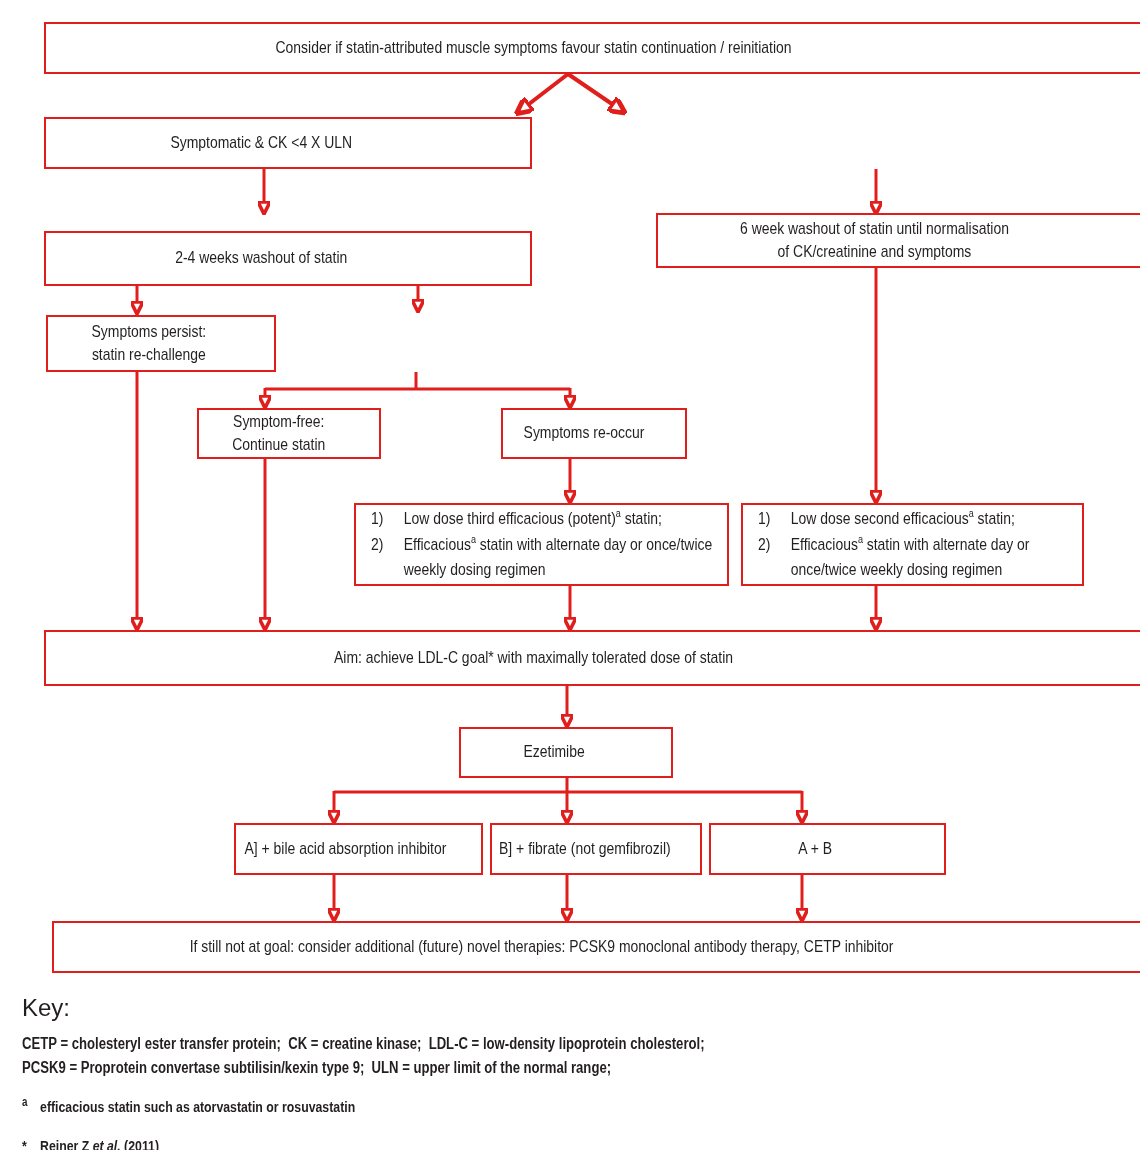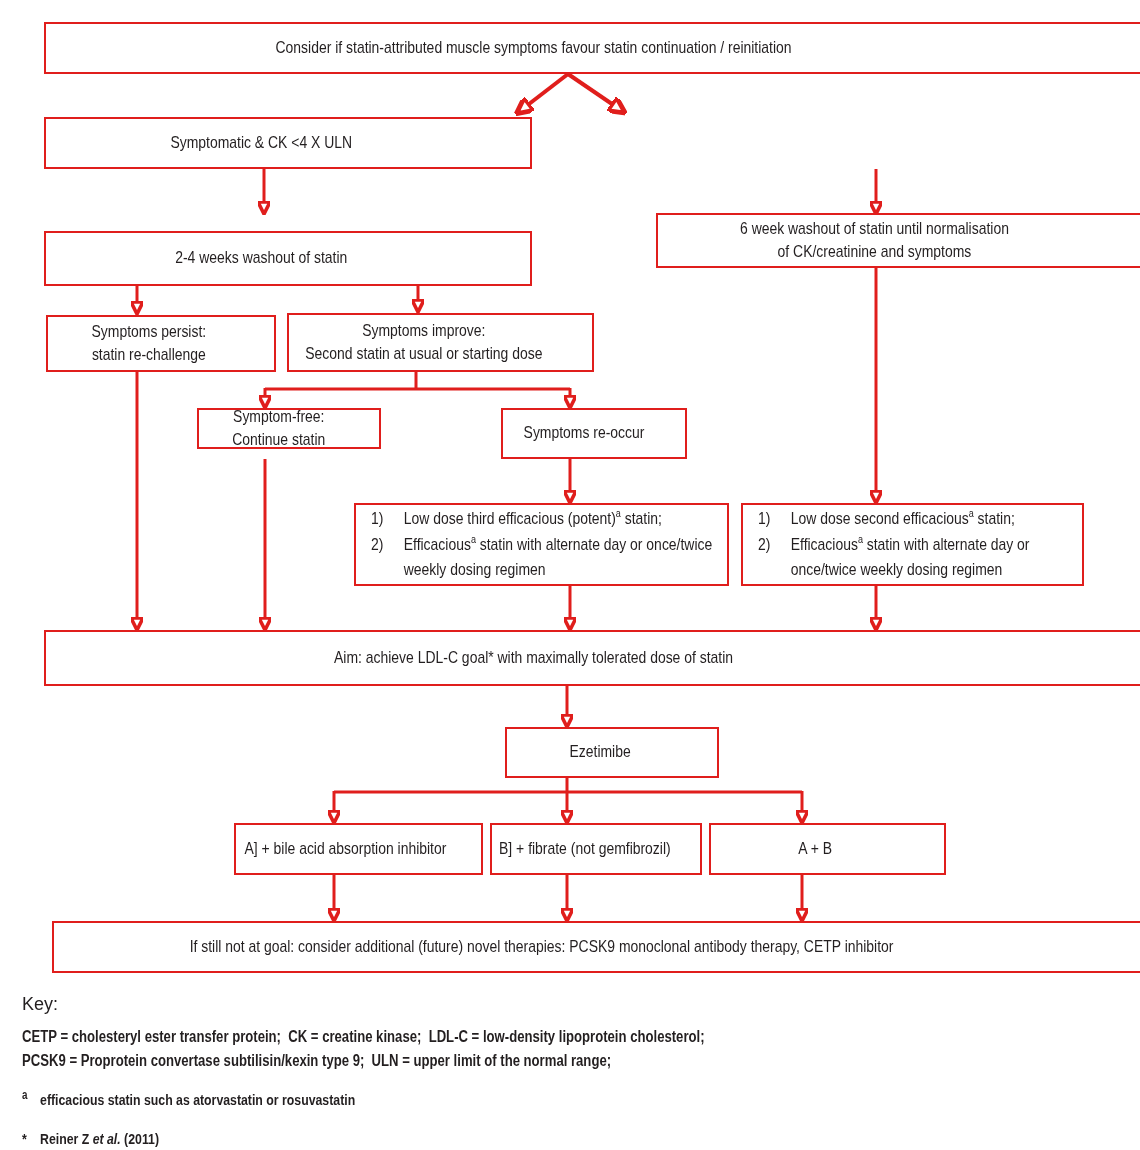--- a/index.html
+++ b/index.html
@@ -31,33 +31,33 @@
   .listbox .txt{flex:1;padding-right:6px;}
   sup{font-size:11px;line-height:0;vertical-align:super;}
   
   .b-consider  {left:20px;  top:22px;  width:1100px;height:52px;}
   .b-sympto    {left:20px;  top:117px; width:488px; height:52px;}
   .b-ck4       {left:632px; top:117px; width:488px; height:52px;}
   .b-wash24    {left:20px;  top:231px; width:488px; height:55px;}
   .b-wash6     {left:632px; top:213px; width:490px; height:55px;}
   .b-persist   {left:22px;  top:315px; width:230px; height:57px;align-items:center;}
   .b-improve   {left:263px; top:313px; width:307px; height:59px;}
-  .b-free      {left:173px; top:408px; width:184px; height:41px;}
+  .b-free      {left:173px; top:408px; width:184px; height:51px;}
   .b-reoccur   {left:477px; top:408px; width:186px; height:51px;}
   .b-listleft  {left:330px; top:503px; width:375px; height:83px;}
   .b-listright {left:717px; top:503px; width:343px; height:83px;}
   .b-aim       {left:20px;  top:630px; width:1100px;height:56px;}
-  .b-eze       {left:481px; top:727px; width:214px; height:51px;}
+  .b-eze       {left:435px; top:727px; width:214px; height:51px;}
   .b-opta      {left:210px; top:823px; width:249px; height:52px;}
   .b-optb      {left:466px; top:823px; width:212px; height:52px;}
   .b-optab     {left:685px; top:823px; width:237px; height:52px;}
   .b-final     {left:28px;  top:921px; width:1100px;height:52px;}
   
   .keyblock{position:absolute;left:22px;top:994px;width:1060px;}
-  .key-heading{font-size:18px;font-weight:400;margin-bottom:10px;}
+  .key-heading{font-size:24px;font-weight:400;margin-bottom:10px;}
   .key-line{font-weight:700;font-size:16px;line-height:24px;white-space:pre-wrap;}
   .foot{display:flex;font-weight:700;font-size:15px;}
   .foot-a{margin-top:18px;}
   .foot-star{margin-top:22px;}
   .foot .marker{flex:none;width:22px;}
   .foot .marker sup{font-size:12px;}
 </style>
 </head>
 <body>
 
@@ -115,26 +115,20 @@
     </div>
   </div>
 
   <div class="box b-persist">
     <div class="cx">
       <div>Symptoms persist:</div>
       <div>statin re-challenge</div>
     </div>
   </div>
 
-  <div class="box b-improve">
-    <div class="cx">
-      <div>Symptoms improve:</div>
-      <div>Second statin at usual or starting dose</div>
-    </div>
-  </div>
 
   <div class="box b-free">
     <div class="cx">
       <div>Symptom-free:</div>
       <div>Continue statin</div>
     </div>
   </div>
 
   <div class="box b-reoccur">
     <div class="cx">Symptoms re-occur</div>

